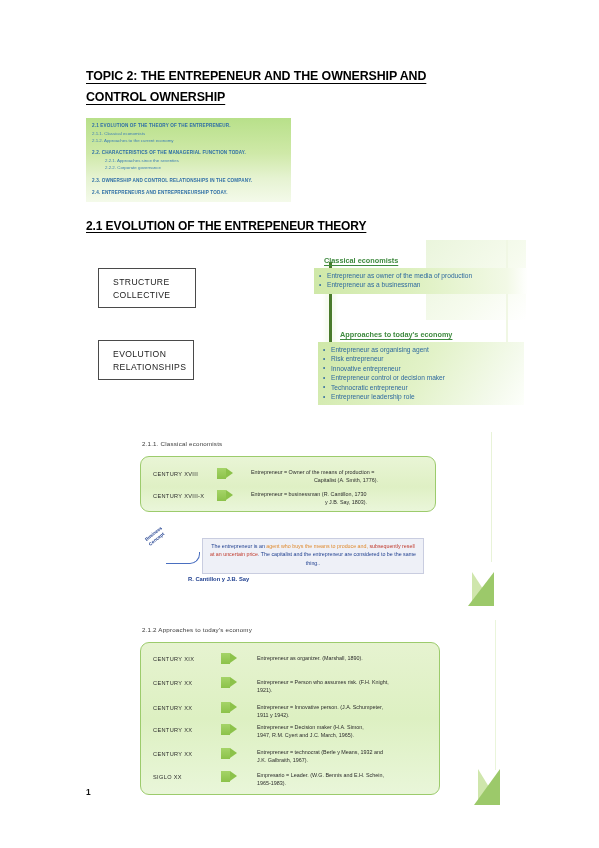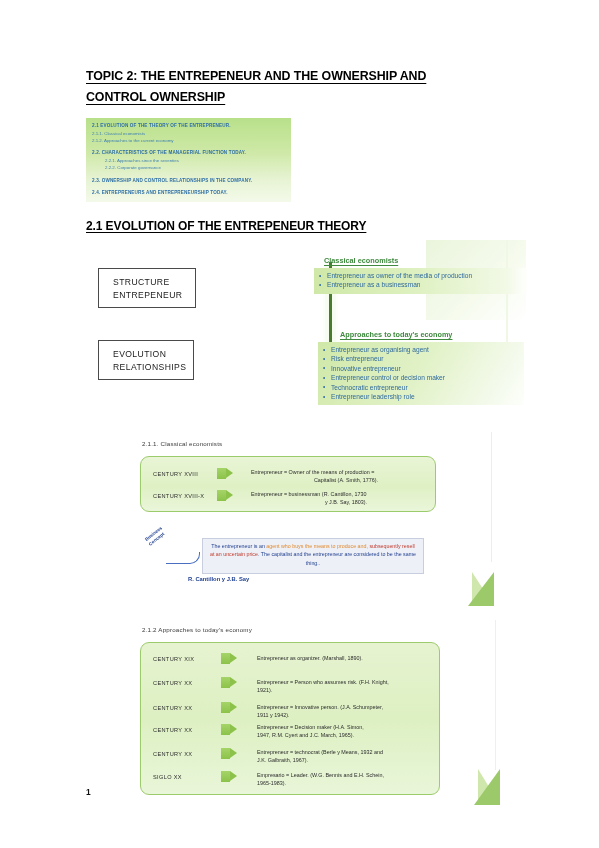--- a/index.html
+++ b/index.html
@@ -311,21 +311,21 @@
 </div>
 
 <div class="sec-head">2.1 EVOLUTION OF THE  ENTREPENEUR THEORY</div>
 
 <div class="slide1">
   <div class="s1-decor-tr"></div>
   <div class="s1-decor-tr2"></div>
 
   <div class="box box-ind">
     <span>STRUCTURE</span><br>
-    <span>ENTREPENEUR</span>
+    <span>COLLECTIVE</span>
   </div>
 
   <div class="box box-col">
     <span>EVOLUTION</span><br>
     <span>RELATIONSHIPS</span>
   </div>
 
   <div class="arrow-shaft"></div>
   <div class="arrow-head"></div>
 

